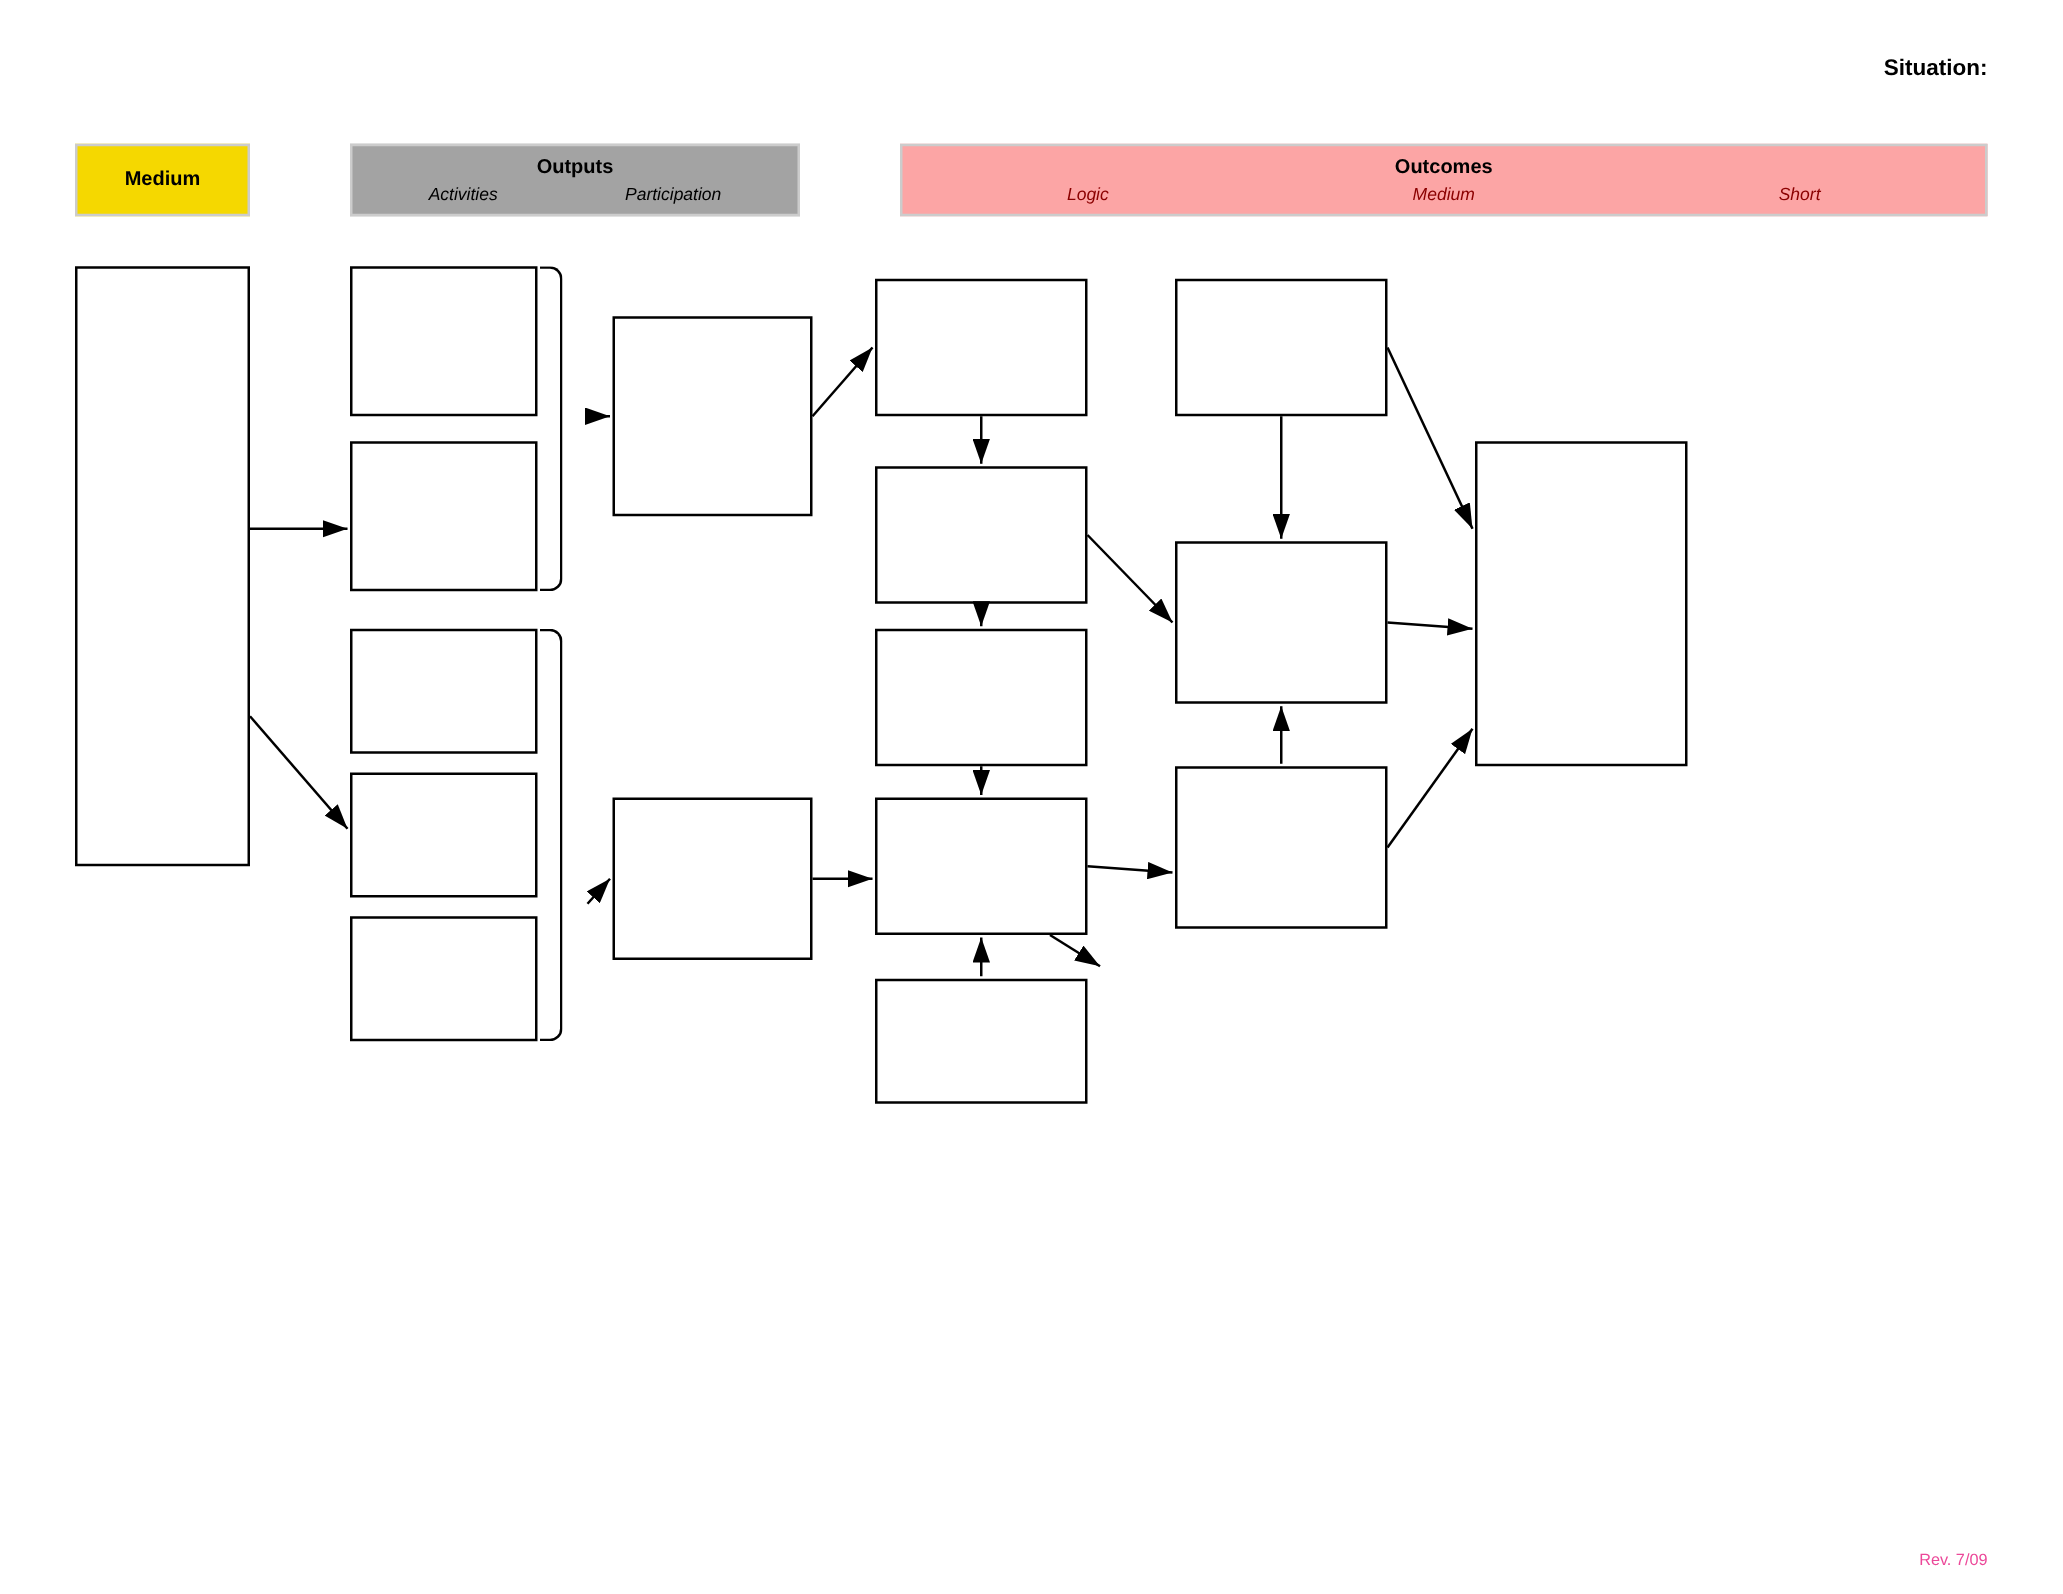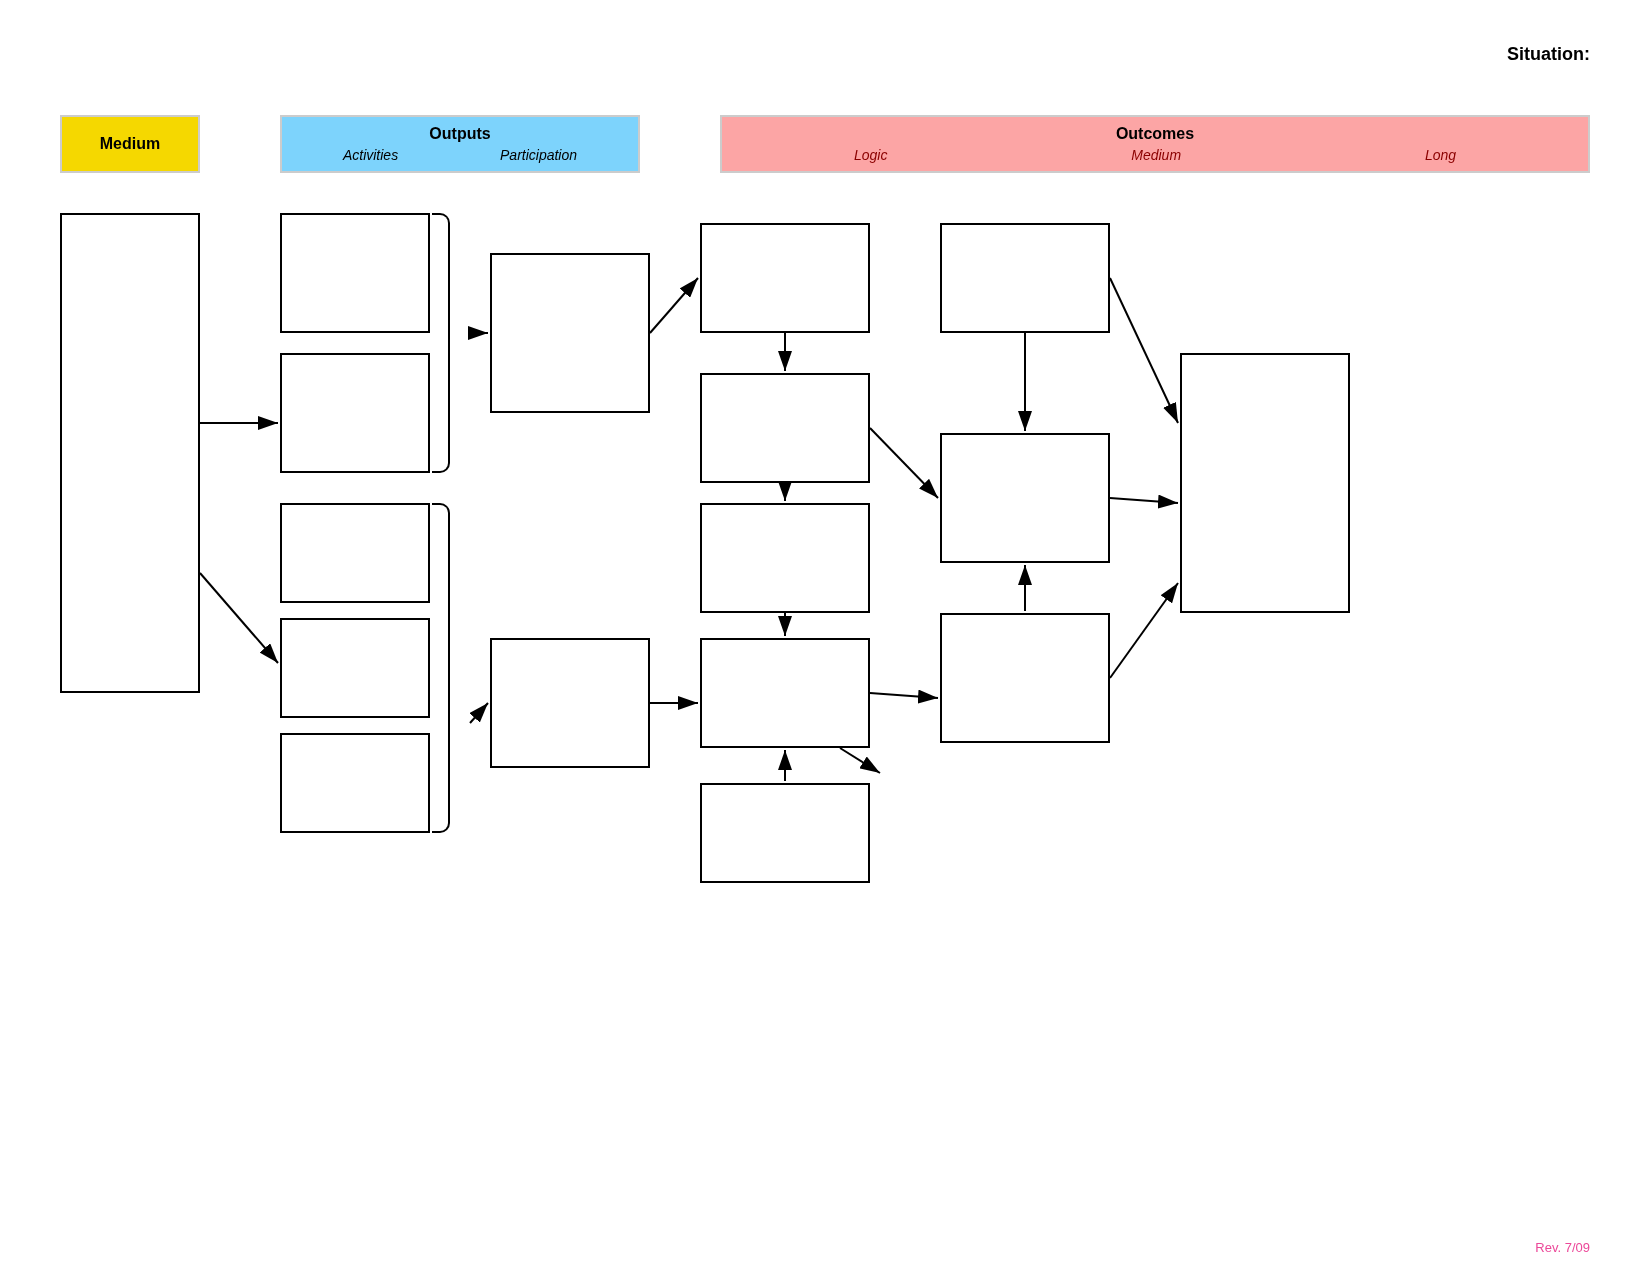--- a/index.html
+++ b/index.html
@@ -50,21 +50,21 @@
       display: flex;
       align-items: center;
       justify-content: center;
     }
 
     .header-gap {
       width: 80px;
     }
 
     .header-outputs {
-      background: #7dd3fc;
+      background: #a3a3a3;
       border: 2px solid #ccc;
       font-size: 16px;
       text-align: center;
       width: 360px;
       display: flex;
       flex-direction: column;
       align-items: center;
       justify-content: center;
       padding: 8px 10px;
     }
@@ -167,21 +167,21 @@
         <span>Activities</span>
         <span>Participation</span>
       </div>
     </div>
     <div class="header-outcomes-gap"></div>
     <div class="header-outcomes">
       <span class="title">Outcomes</span>
       <div class="subtitles">
         <span>Logic</span>
         <span>Medium</span>
-        <span>Long</span>
+        <span>Short</span>
       </div>
     </div>
   </div>
 
   <div class="canvas">
 
     <div class="box" style="left:0; top:20px; width:140px; height:480px;"></div>
 
     <div class="box" style="left:220px; top:20px; width:150px; height:120px;"></div>
     <div class="box" style="left:220px; top:160px; width:150px; height:120px;"></div>

